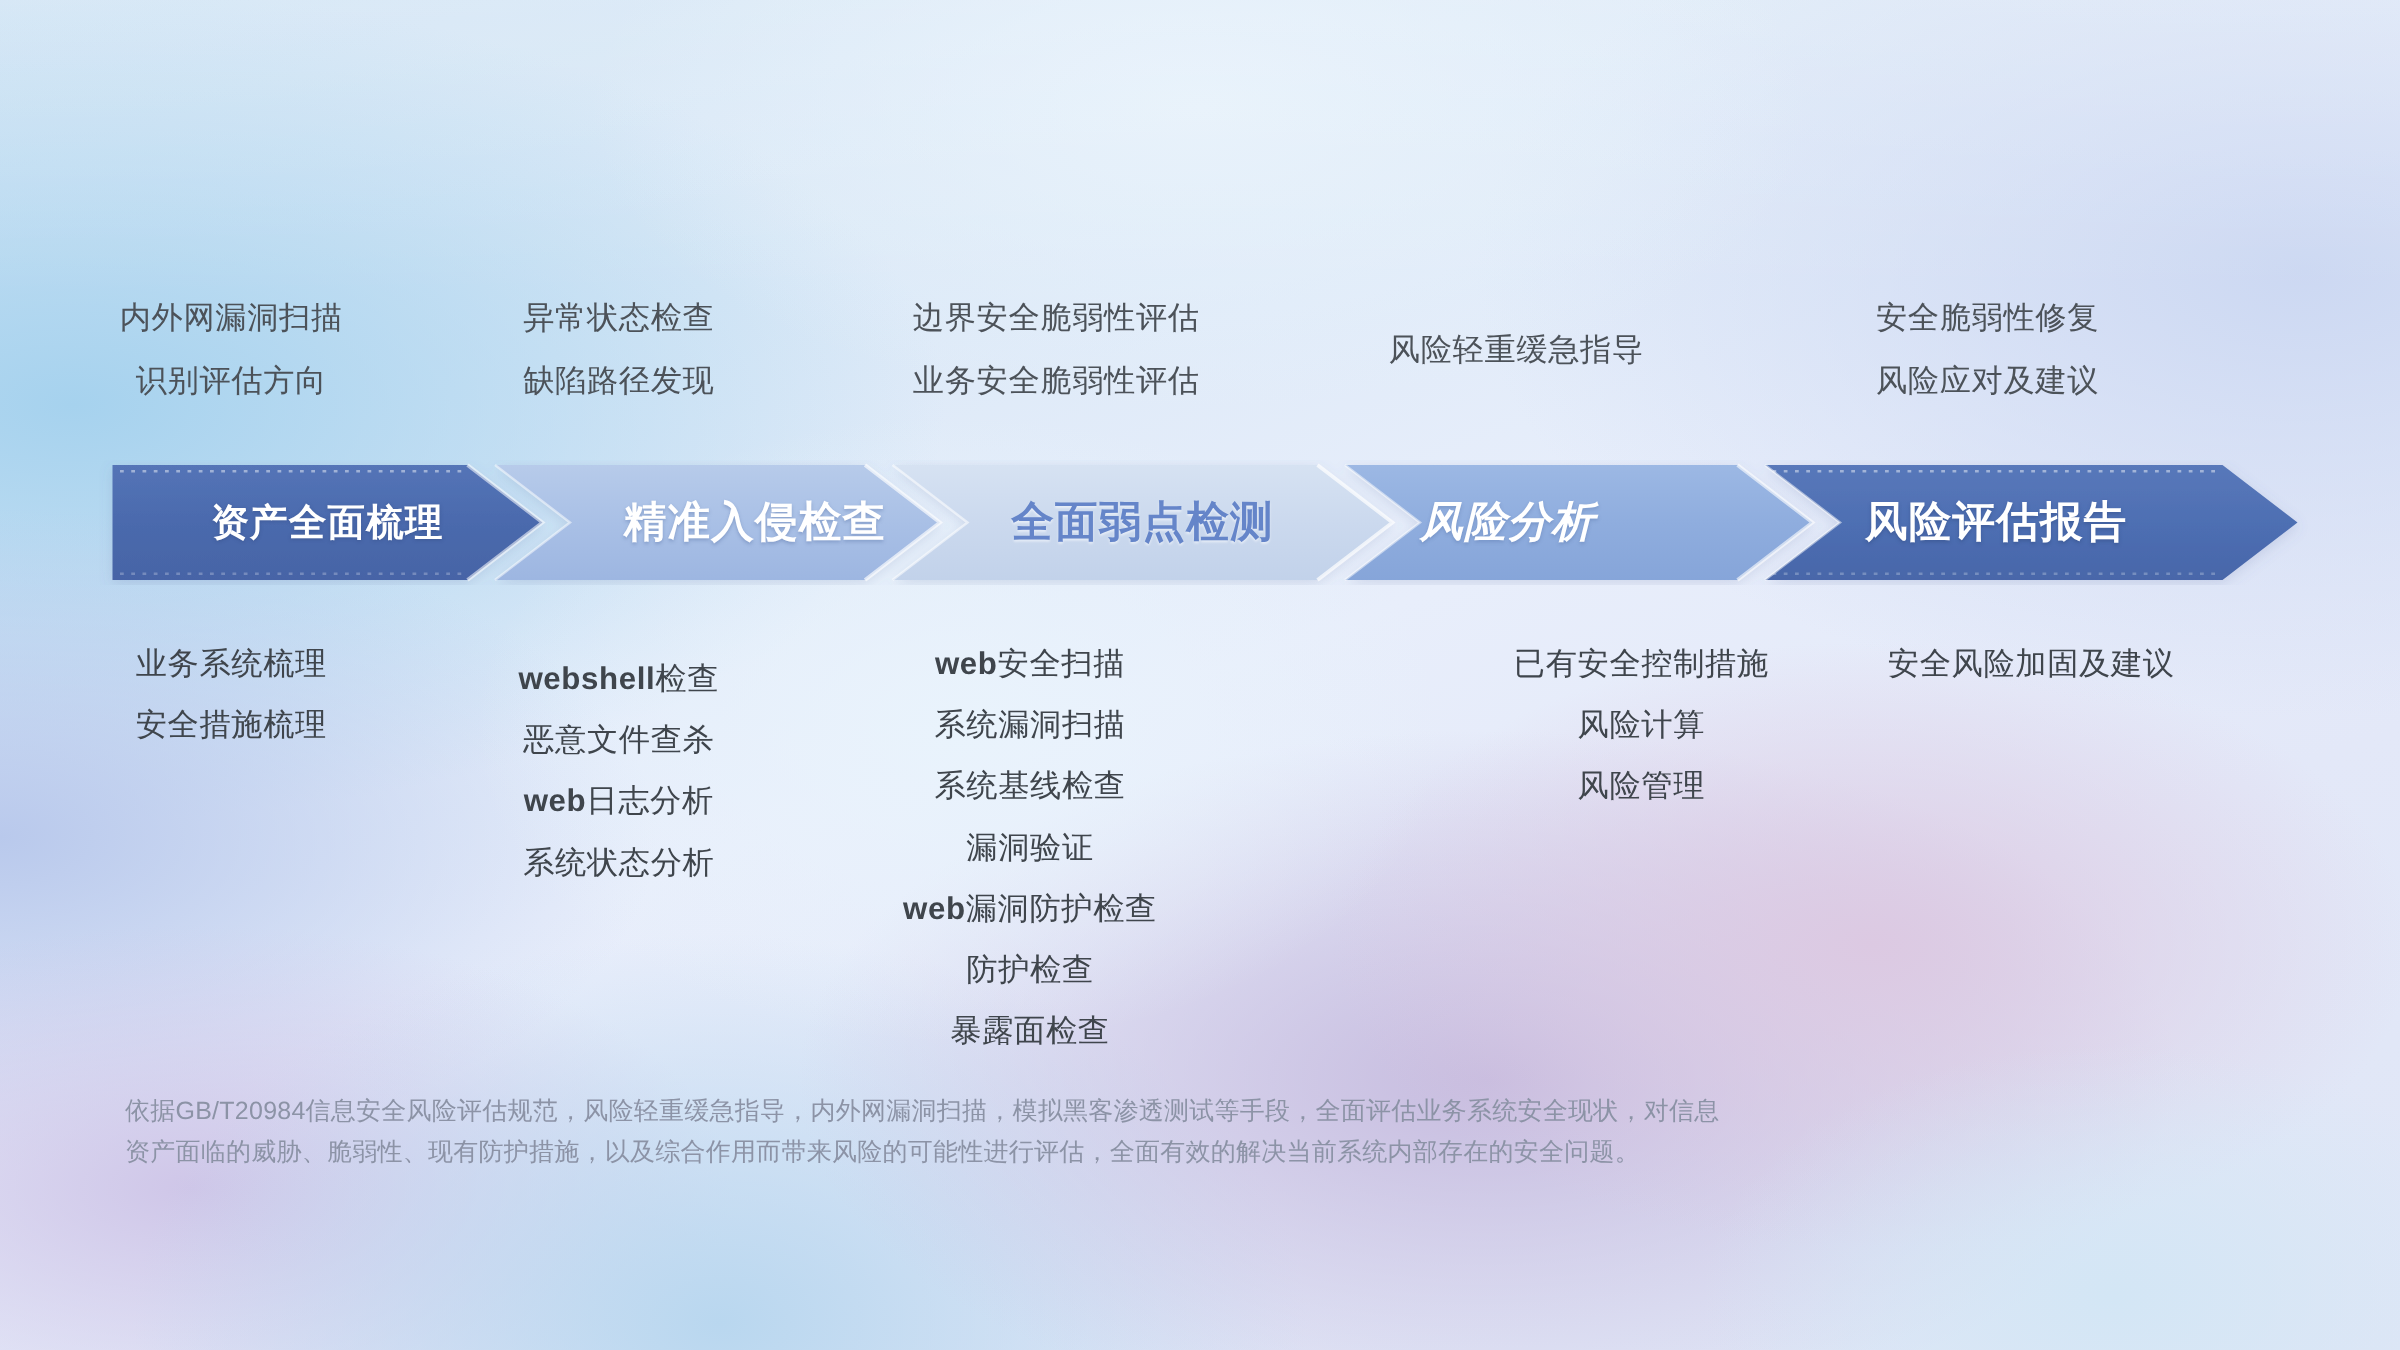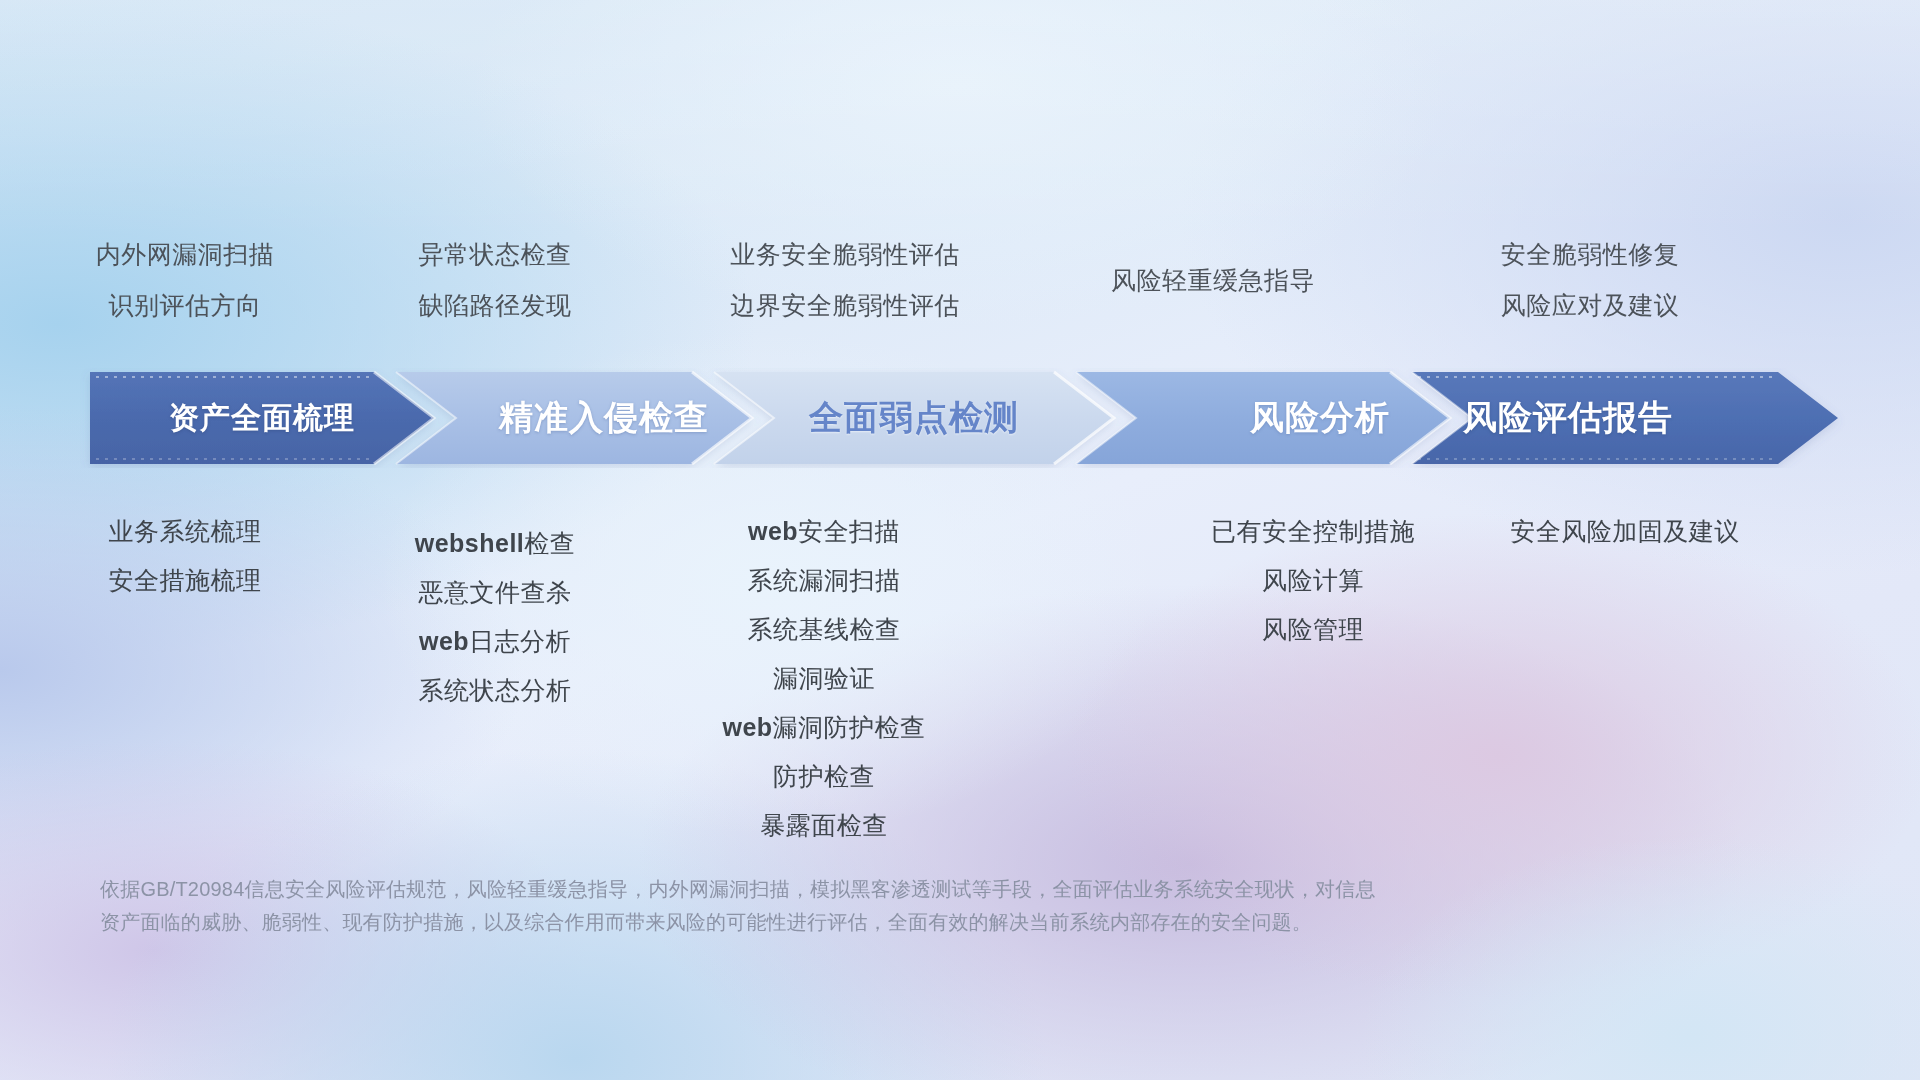--- a/index.html
+++ b/index.html
@@ -131,41 +131,41 @@
 </div>
 
 <div class="stage" style="left:456px;top:368px;width:296px;height:100px;display:flex;align-items:center;justify-content:center;">
   <span style="font-size:34px;font-weight:bold;color:#ffffff;letter-spacing:1px;text-shadow:0 1px 3px rgba(70,95,150,.35);">精准入侵检查</span>
 </div>
 
 <div class="stage" style="left:774px;top:368px;width:280px;height:100px;display:flex;align-items:center;justify-content:center;">
   <span style="font-size:34px;font-weight:bold;color:#6585c9;letter-spacing:1px;text-shadow:0 1px 2px rgba(255,255,255,.55);">全面弱点检测</span>
 </div>
 
-<div class="stage" style="left:1136px;top:368px;width:254px;height:100px;display:flex;align-items:center;justify-content:flex-end;">
+<div class="stage" style="left:1136px;top:368px;width:254px;height:100px;display:flex;align-items:center;justify-content:flex-start;font-style:italic;">
   <span style="font-size:34px;font-weight:bold;color:#ffffff;letter-spacing:1px;text-shadow:0 1px 3px rgba(70,95,150,.3);">风险分析</span>
 </div>
 
-<div class="stage" style="left:1415px;top:368px;width:306px;height:100px;display:flex;align-items:center;justify-content:center;">
+<div class="stage" style="left:1444px;top:368px;width:306px;height:100px;display:flex;align-items:center;justify-content:center;">
   <span style="font-size:34px;font-weight:bold;color:#ffffff;letter-spacing:1px;text-shadow:0 1px 3px rgba(40,60,110,.35);">风险评估报告</span>
 </div>
 
 <div class="col-top" style="left:60px;top:229px;width:250px;">
   <div>内外网漏洞扫描</div>
   <div>识别评估方向</div>
 </div>
 
 <div class="col-top" style="left:370px;top:229px;width:250px;">
   <div>异常状态检查</div>
   <div>缺陷路径发现</div>
 </div>
 
 <div class="col-top" style="left:690px;top:229px;width:310px;">
+  <div>边界安全脆弱性评估</div>
   <div>业务安全脆弱性评估</div>
-  <div>边界安全脆弱性评估</div>
 </div>
 
 <div class="col-top" style="left:1063px;top:255px;width:300px;">
   <div>风险轻重缓急指导</div>
 </div>
 
 <div class="col-top" style="left:1440px;top:229px;width:300px;">
   <div>安全脆弱性修复</div>
   <div>风险应对及建议</div>
 </div>

